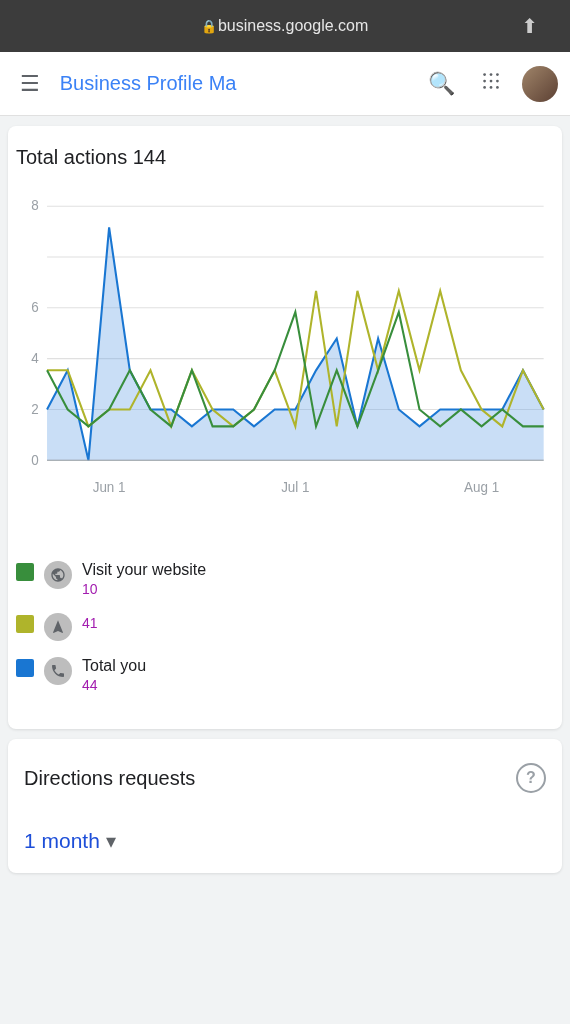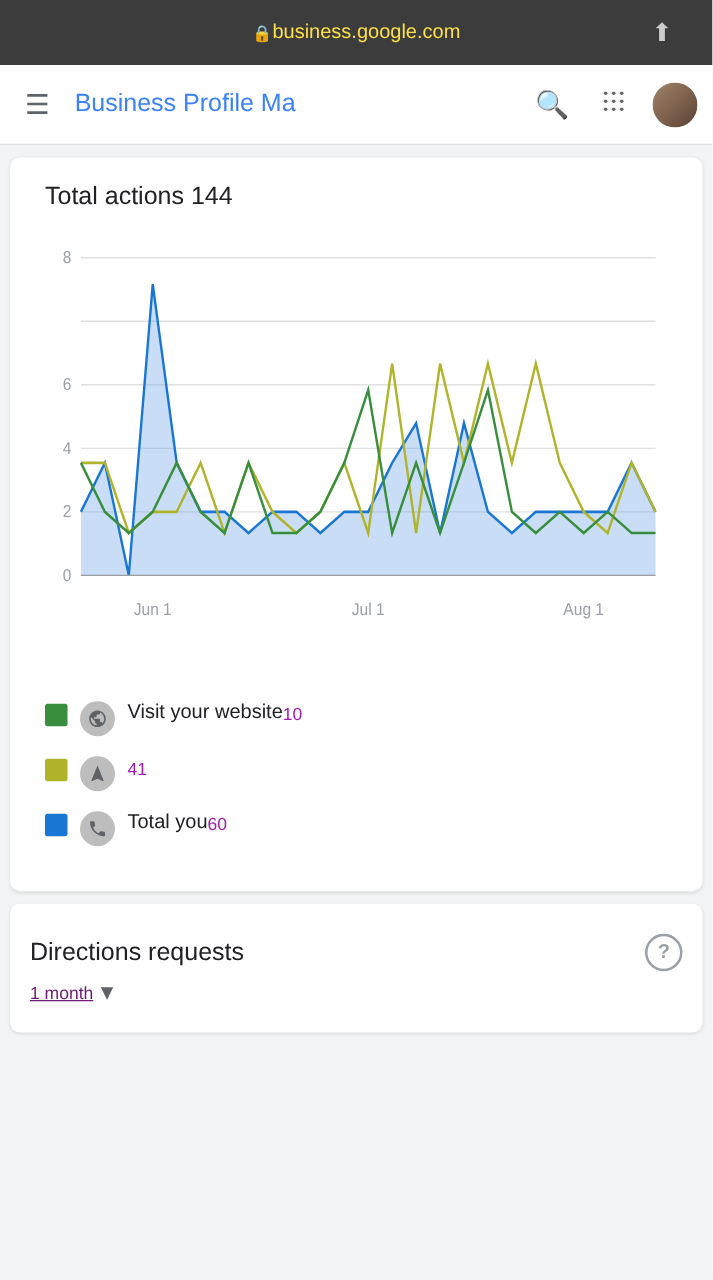--- a/index.html
+++ b/index.html
@@ -10,21 +10,21 @@
     .browser-bar {
       background: #3c3c3c;
       height: 52px;
       display: flex;
       align-items: center;
       justify-content: center;
       gap: 8px;
       padding: 0 16px;
     }
     .browser-bar .lock-icon { color: #ccc; font-size: 13px; }
-    .browser-bar .url-text { color: #fde047; font-size: 16px; font-weight: 400; }
+    .browser-bar .url-text { color: #e5e5e5; font-size: 16px; font-weight: 400; }
     .browser-bar .share-icon { 
       position: absolute; right: 16px; 
       color: #ccc; font-size: 20px;
     }
     .browser-bar-inner { position: relative; width: 100%; display: flex; align-items: center; justify-content: center; }
 
     
     .top-nav {
       background: #fff;
       height: 64px;
@@ -42,21 +42,21 @@
     .nav-avatar-img { width: 100%; height: 100%; object-fit: cover; background: linear-gradient(135deg, #888, #555); }
 
     
     .main-content { padding: 0; }
 
     
     .card {
       background: #fff;
       border-radius: 8px;
       margin: 10px 8px;
-      padding: 20px 28px;
+      padding: 20px 8px;
       box-shadow: 0 1px 3px rgba(0,0,0,0.1);
     }
 
     .card-title {
       font-size: 20px;
       color: #202124;
       font-weight: 500;
       margin-bottom: 16px;
     }
 
@@ -92,37 +92,37 @@
       width: 28px;
       height: 28px;
       background: #bdbdbd;
       border-radius: 50%;
       display: flex;
       align-items: center;
       justify-content: center;
       flex-shrink: 0;
     }
     .legend-icon svg { width: 16px; height: 16px; }
-    .legend-text-group { display: flex; flex-direction: row; }
+    .legend-text-group { display: flex; flex-direction: column; }
     .legend-label { font-size: 16px; color: #202124; font-weight: 400; }
     .legend-value { font-size: 14px; color: #a21caf; margin-top: 2px; }
 
     
     .directions-card {
       background: #fff;
       border-radius: 8px;
       margin: 10px 8px;
       padding: 24px 16px 20px;
       box-shadow: 0 1px 3px rgba(0,0,0,0.1);
     }
     .directions-header {
       display: flex;
       align-items: center;
       justify-content: space-between;
-      margin-bottom: 4px;
+      margin-bottom: 36px;
       gap: 16px;
     }
     .directions-title {
       font-size: 20px;
       color: #202124;
       font-weight: 500;
     }
     .help-icon {
       width: 30px;
       height: 30px;
@@ -137,24 +137,23 @@
       cursor: pointer;
     }
 
     .period-selector {
       display: flex;
       align-items: center;
       gap: 6px;
       cursor: pointer;
     }
     .period-label {
-      font-size: 14px;
-      color: #701a75;
+      font-size: 21px;
+      color: #1d4ed8;
       font-weight: 400;
-      text-decoration: underline;
     }
     .chevron-down {
       color: #5f6368;
       font-size: 20px;
     }
   </style>
 </head>
 <body>
 
 <div class="browser-bar">
@@ -253,21 +252,21 @@
 
       <div class="legend-item">
         <div class="legend-color-box" style="background:#1976d2;"></div>
         <div class="legend-icon">
           <svg viewBox="0 0 24 24" fill="#5f6368">
             <path d="M6.62 10.79c1.44 2.83 3.76 5.14 6.59 6.59l2.2-2.2c.27-.27.67-.36 1.02-.24 1.12.37 2.33.57 3.57.57.55 0 1 .45 1 1V20c0 .55-.45 1-1 1-9.39 0-17-7.61-17-17 0-.55.45-1 1-1h3.5c.55 0 1 .45 1 1 0 1.25.2 2.45.57 3.57.11.35.03.74-.25 1.02l-2.2 2.2z"></path>
           </svg>
         </div>
         <div class="legend-text-group">
           <span class="legend-label">Total you</span>
-          <span class="legend-value">60</span>
+          <span class="legend-value">44</span>
         </div>
       </div>
 
     </div>
   </div>
 
   <div class="directions-card">
     <div class="directions-header">
       <span class="directions-title">Directions requests</span>
       <div class="help-icon">?</div>

